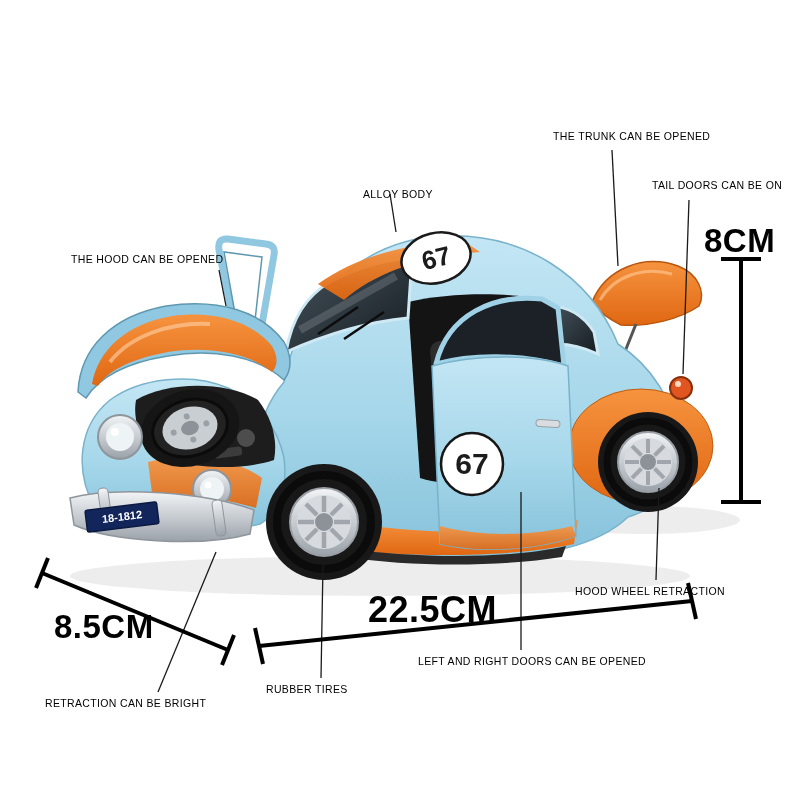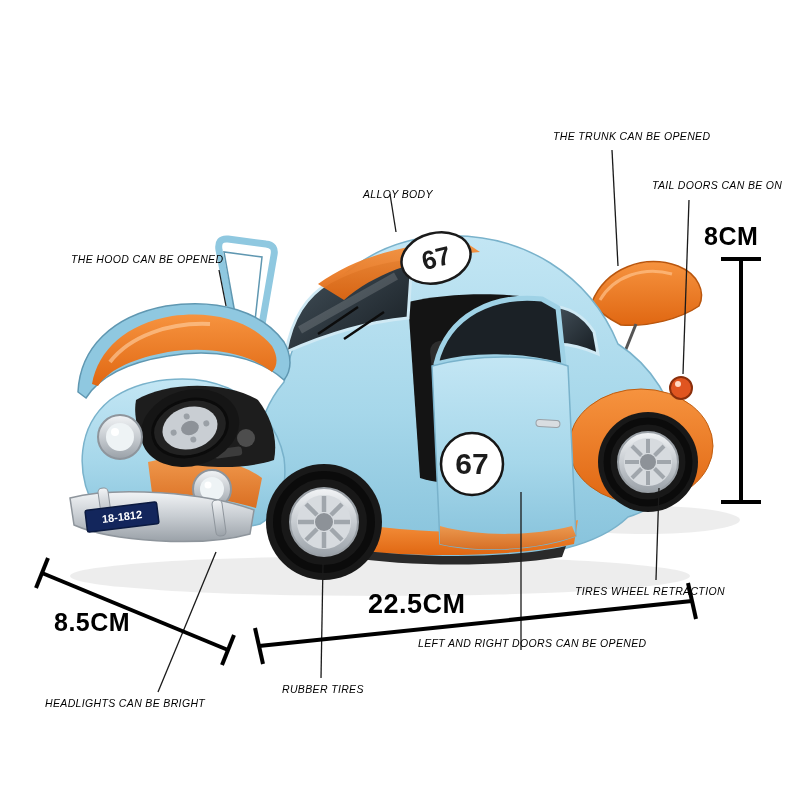--- a/index.html
+++ b/index.html
@@ -3,28 +3,28 @@
 <meta charset="utf-8">
 <style>
   html,body{margin:0;padding:0;background:#fff;}
   .canvas{
     position:relative;width:800px;height:800px;background:#ffffff;
     overflow:hidden;font-family:"Liberation Sans",sans-serif;color:#000;
   }
   .art{position:absolute;left:0;top:0;width:800px;height:800px;}
   .label{
     position:absolute;font-size:10.5px;font-weight:500;letter-spacing:.35px;
-    color:#000;white-space:nowrap;font-style:italic;
+    color:#000;white-space:nowrap;
   }
   .dim{
     position:absolute;font-weight:700;color:#000;white-space:nowrap;
     letter-spacing:.5px;
   }
-  .dim-lg{font-size:27px;}
-  .dim-md{font-size:25px;}
+  .dim-lg{font-size:36px;}
+  .dim-md{font-size:33px;}
 </style>
 </head>
 <body>
 
 <div class="canvas">
 
   <svg class="art" viewBox="0 0 800 800">
     <defs>
       <linearGradient id="bodyBlue" x1="0" y1="0" x2="0" y2="1">
         <stop offset="0" stop-color="#c3e6f4"></stop>
@@ -220,22 +220,22 @@
       <line x1="42" y1="573" x2="228" y2="650"></line>
       <line x1="48" y1="558" x2="36" y2="588"></line>
       <line x1="234" y1="635" x2="222" y2="665"></line>
     </g>
   </svg>
 
   <div class="label" style="left:553px;top:130px">THE TRUNK CAN BE OPENED</div>
   <div class="label" style="left:363px;top:188px">ALLOY BODY</div>
   <div class="label" style="left:652px;top:179px">TAIL DOORS CAN BE ON</div>
   <div class="label" style="left:71px;top:253px">THE HOOD CAN BE OPENED</div>
-  <div class="label" style="left:575px;top:585px">TIRES WHEEL RETRACTION</div>
-  <div class="label" style="left:418px;top:637px">LEFT AND RIGHT DOORS CAN BE OPENED</div>
-  <div class="label" style="left:282px;top:683px">RUBBER TIRES</div>
-  <div class="label" style="left:45px;top:697px">HEADLIGHTS CAN BE BRIGHT</div>
+  <div class="label" style="left:575px;top:585px">HOOD WHEEL RETRACTION</div>
+  <div class="label" style="left:418px;top:655px">LEFT AND RIGHT DOORS CAN BE OPENED</div>
+  <div class="label" style="left:266px;top:683px">RUBBER TIRES</div>
+  <div class="label" style="left:45px;top:697px">RETRACTION CAN BE BRIGHT</div>
 
   <div class="dim dim-md" style="left:704px;top:222px">8CM</div>
   <div class="dim dim-lg" style="left:368px;top:589px">22.5CM</div>
   <div class="dim dim-md" style="left:54px;top:608px">8.5CM</div>
 
 </div>
 
 </body></html>

